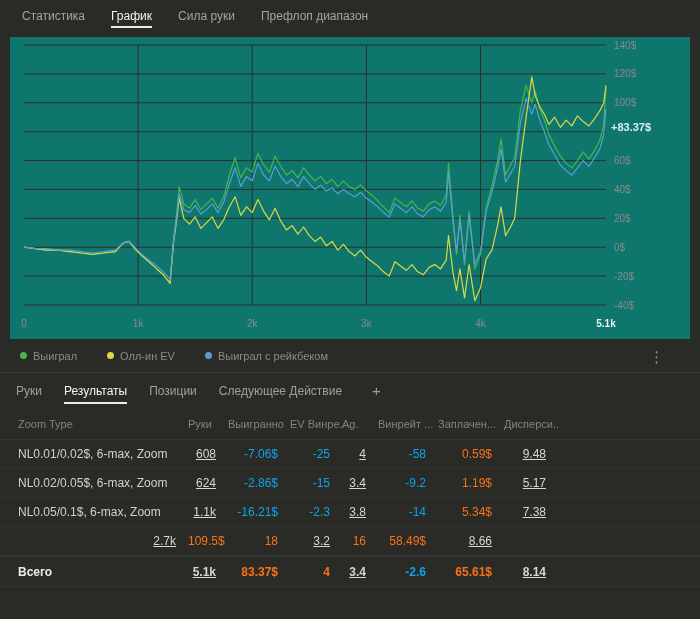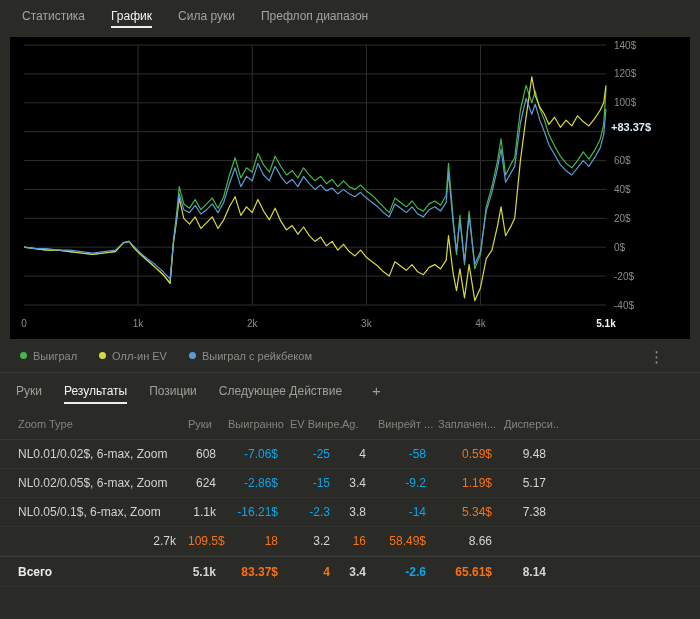--- a/index.html
+++ b/index.html
@@ -7,46 +7,46 @@
   body { background:#2a2a27; color:#d6d6d2; font-family:"Liberation Sans",sans-serif; cursor:default; }
   .app { width:700px; height:619px; position:relative; }
 
   
   .topnav { display:flex; gap:26px; align-items:center; height:32px; padding-left:22px; }
   .nav-item { font-size:12px; color:#a4a49e; height:32px; line-height:32px; position:relative; cursor:pointer; white-space:nowrap; }
   .nav-item.active { color:#f4f4f1; }
   .nav-item.active::after { content:""; position:absolute; left:0; right:0; bottom:4px; height:2px; background:#ececea; }
 
   
-  .chart-panel { margin:5px 10px 0 10px; height:302px; background:#000000; position:relative; }
+  .chart-panel { margin:5px 10px 0 10px; height:302px; background:#0f766e; position:relative; }
   .chart-panel svg { display:block; width:100%; height:100%; }
   svg text { font-family:"Liberation Sans",sans-serif; }
 
   
-  .legend { display:flex; align-items:center; gap:22px; height:33px; padding-left:20px; position:relative; }
+  .legend { display:flex; align-items:center; gap:30px; height:33px; padding-left:20px; position:relative; }
   .legend-item { display:flex; align-items:center; font-size:11px; color:#8d8d87; cursor:pointer; }
   .legend-dot { width:7px; height:7px; border-radius:50%; display:inline-block; margin-right:6px; }
   .more { position:absolute; right:36px; top:50%; transform:translateY(-50%); color:#9a9a94; font-size:15px; cursor:pointer; line-height:1; }
 
   
   .tabs { display:flex; gap:22px; align-items:center; height:36px; padding-left:16px; border-top:1px solid #3b3b37; }
   .tab-item { font-size:12px; color:#a0a09a; position:relative; height:36px; line-height:36px; cursor:pointer; white-space:nowrap; }
   .tab-item.active { color:#f4f4f1; }
   .tab-item.active::after { content:""; position:absolute; left:0; right:0; bottom:5px; height:2px; background:#ececea; }
   .tab-add { color:#a0a09a; font-size:15px; margin-left:8px; cursor:pointer; }
 
   
   .thead, .trow { display:grid; grid-template-columns:170px 40px 62px 52px 36px 60px 66px 54px 1fr; align-items:center; padding-left:18px; }
   .thead { height:32px; border-bottom:1px solid #38382f; }
   .hcell { font-size:11px; color:#84847e; white-space:nowrap; overflow:hidden; }
   .trow { height:29px; border-bottom:1px solid #333330; font-size:12px; cursor:pointer; }
   .cell { white-space:nowrap; }
   .cell.game { color:#d2d2cd; }
   .cell.num { text-align:right; padding-right:12px; }
-  .plain { color:#d6d6d2; }
+  .plain { color:#d6d6d2;text-decoration:underline; }
   .neg { color:#0ea5e9; }
   .pos { color:#f97316; }
   .trow.total { margin-top:0; border-top:1px solid #3b3b37; border-bottom:1px solid #333330; height:31px; font-weight:bold; }
   .trow.total .cell.game { color:#ececea; }
 </style>
 </head>
 <body>
 
 <div class="app">
 

